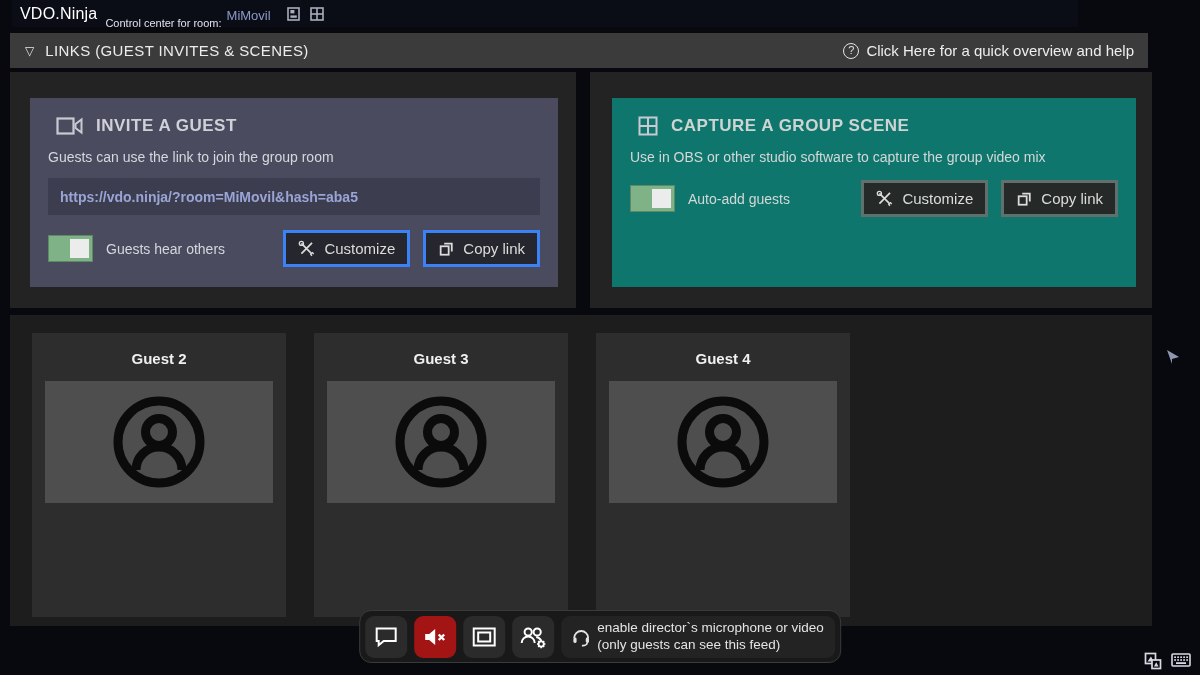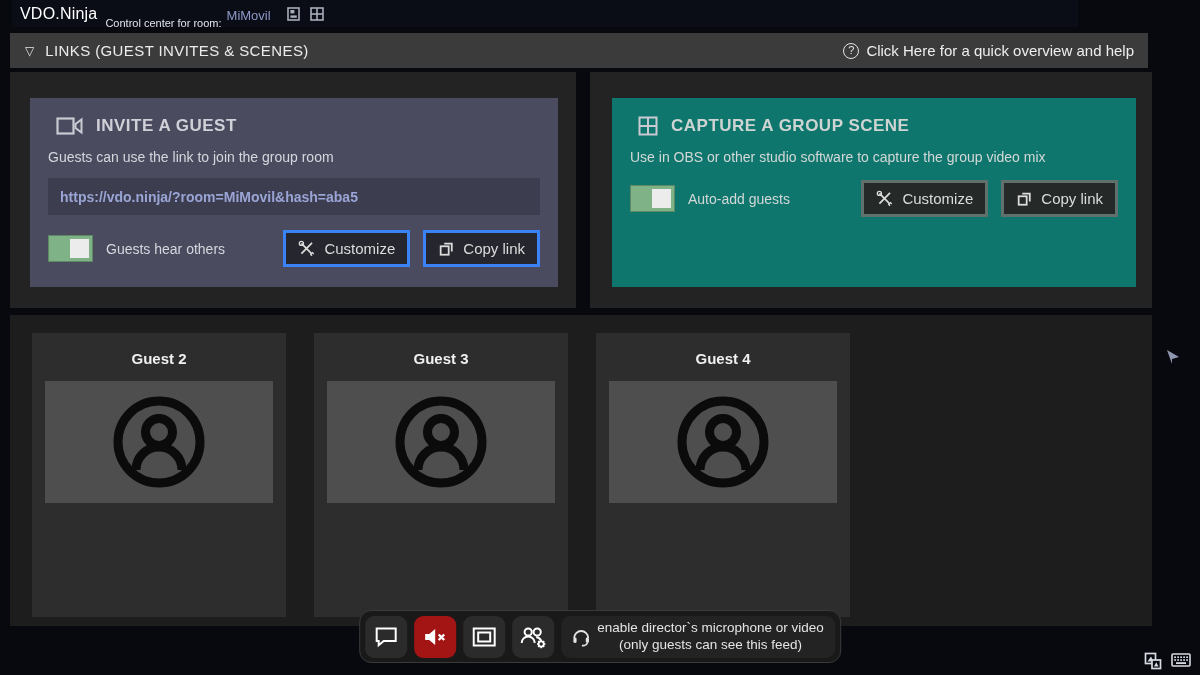--- a/index.html
+++ b/index.html
@@ -103,21 +103,21 @@
   }
   .tb-btn {
     width:42px; height:42px; background:#2b2b2b; border-radius:9px;
     display:flex; align-items:center; justify-content:center; color:#ffffff; cursor:pointer;
   }
   .tb-btn.mute { background:#a31414; }
   .tb-note {
     height:42px; background:#232323; border-radius:9px; cursor:pointer;
     display:flex; align-items:center; gap:7px; padding:0 11px; color:#e4e4e4;
   }
-  .tb-note-text { font-size:13.5px; line-height:1.25; text-align:center; }
+  .tb-note-text { font-size:13.5px; line-height:1.25; }
 
   
   .sys-icons {
     position:absolute; right:9px; bottom:5px; display:flex; gap:9px; color:#d7dae2;
   }
   .sys-icons span { cursor:pointer; }
 </style>
 </head>
 <body>
 

